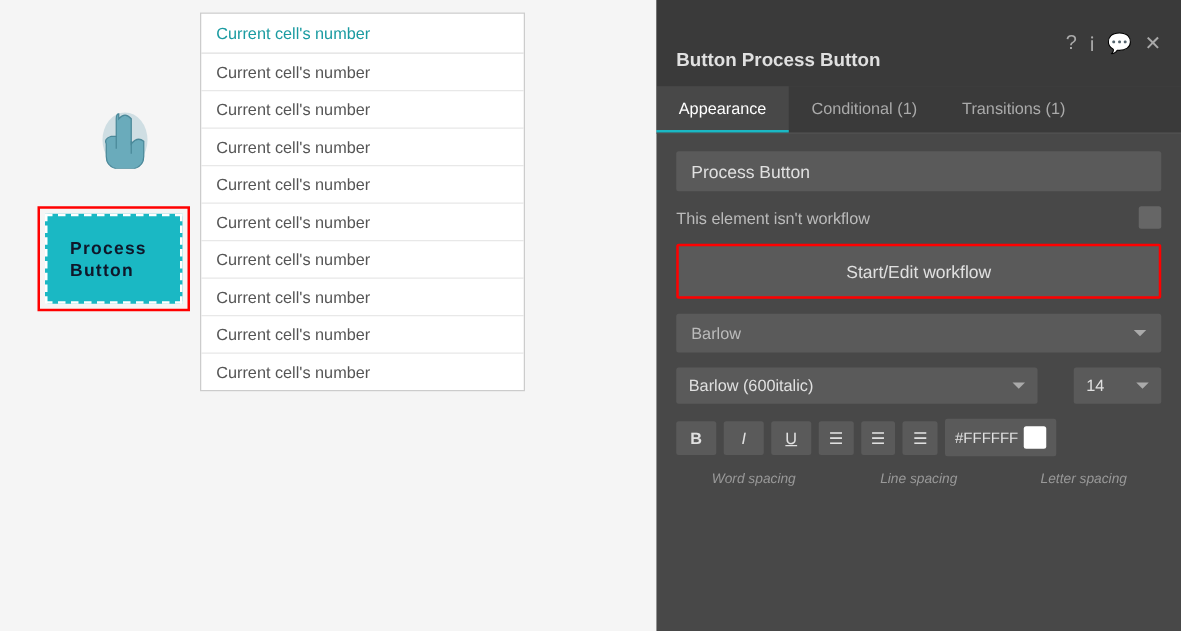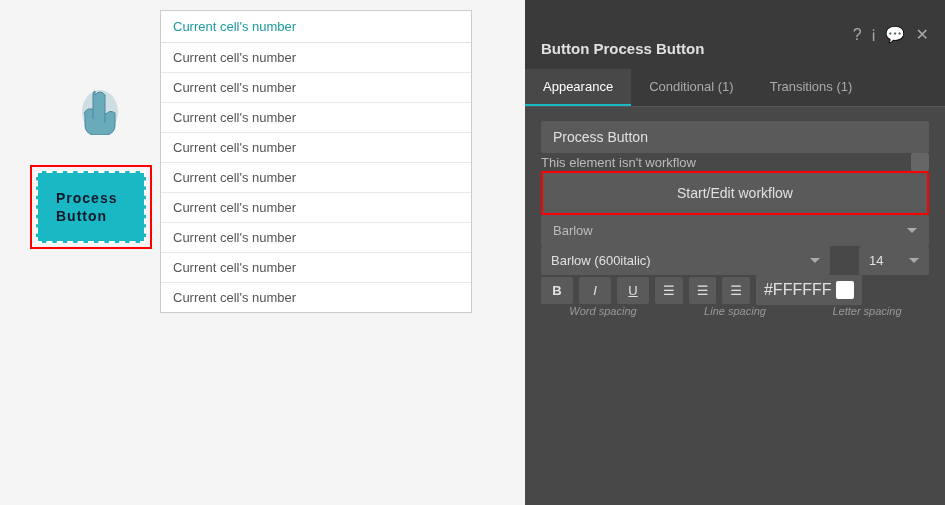--- a/index.html
+++ b/index.html
@@ -20,21 +20,21 @@
       display: flex;
       align-items: flex-start;
       padding-top: 20px;
     }
 
     
     .table-container {
       position: absolute;
       left: 160px;
       top: 10px;
-      width: 312px;
+      width: 260px;
       border: 1px solid #ccc;
       background: white;
     }
 
     .table-header {
       padding: 8px 12px;
       color: #1a9ba1;
       font-size: 13px;
       border-bottom: 1px solid #e0e0e0;
       font-weight: 500;
@@ -138,20 +138,21 @@
       color: #fff;
       border-bottom: 2px solid #1ab8c4;
       background: #484848;
     }
 
     
     .panel-content {
       padding: 14px 16px;
       display: flex;
       flex-direction: column;
+      gap: 12px;
       overflow-y: auto;
       flex: 1;
     }
 
     
     .name-input {
       background: #5a5a5a;
       border: none;
       color: #e0e0e0;
       padding: 8px 12px;
@@ -270,21 +271,21 @@
       font-size: 13px;
       cursor: pointer;
       border-radius: 2px;
     }
 
     .color-swatch {
       background: #5a5a5a;
       border: none;
       color: #e0e0e0;
       padding: 6px 8px;
-      font-size: 16px;
+      font-size: 12px;
       cursor: pointer;
       border-radius: 2px;
       display: flex;
       align-items: center;
       gap: 4px;
     }
 
     .white-box {
       width: 18px;
       height: 18px;

